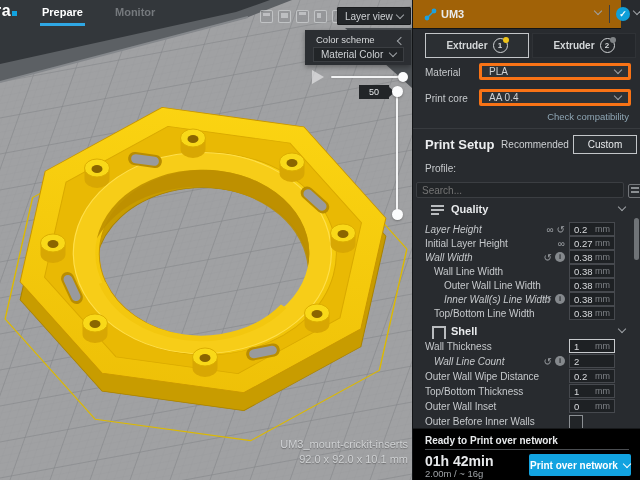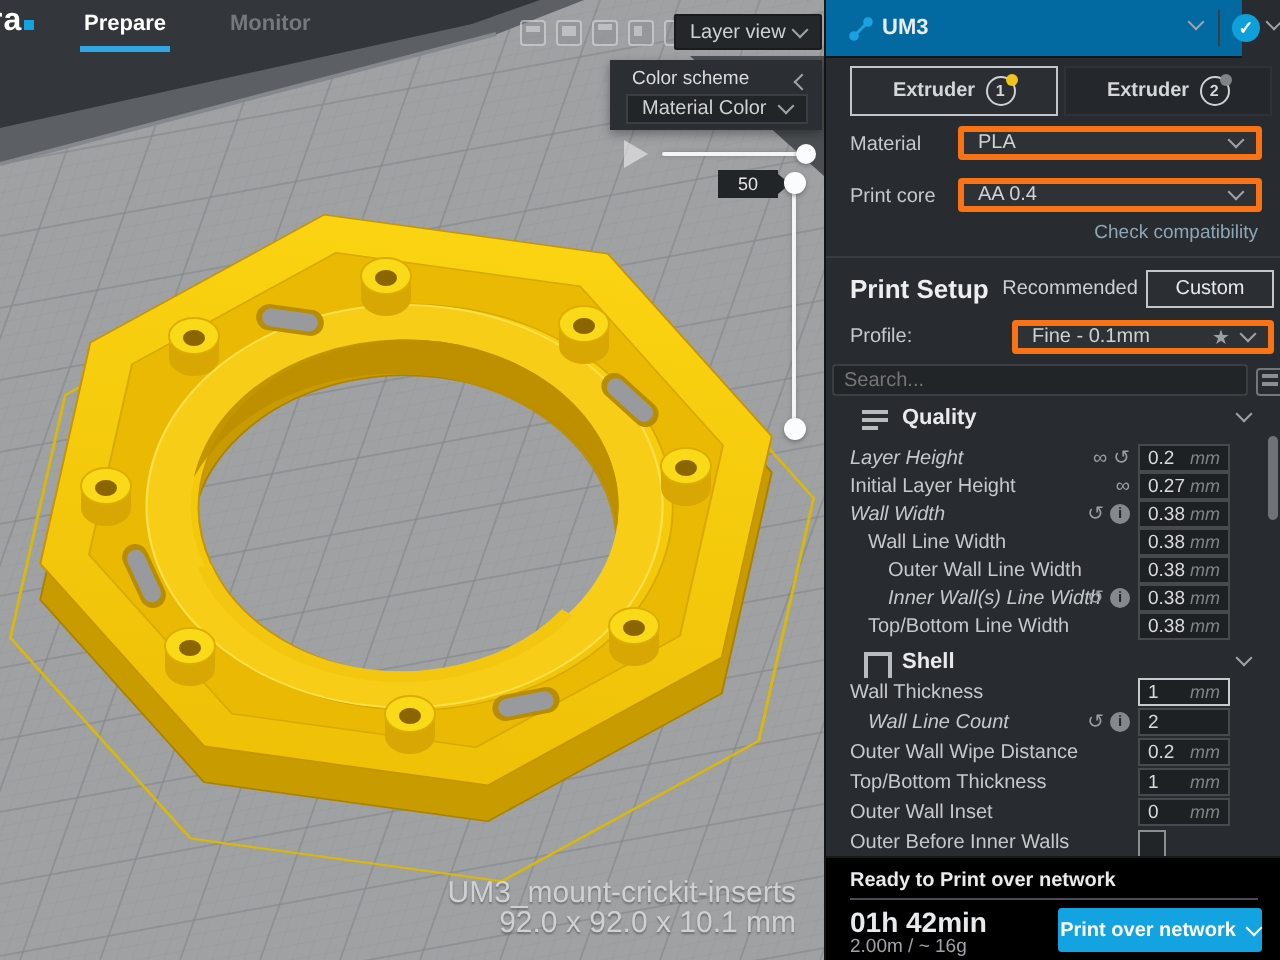--- a/index.html
+++ b/index.html
@@ -1,21 +1,21 @@
 <!DOCTYPE html>
 <html><head>
 <meta charset="utf-8">
 <style>
   html,body{margin:0;padding:0;background:#111;}
   #app{position:relative;width:640px;height:480px;overflow:hidden;
        font-family:"Liberation Sans",sans-serif;background:#a0a1a3;-webkit-font-smoothing:antialiased;}
   
   #viewport{position:absolute;left:0;top:0;width:412px;height:480px;overflow:hidden;}
   #vp{position:absolute;left:0;top:0;}
-  .vp-label{position:absolute;right:14px;color:#cfd1d3;font-size:15px;text-shadow:0 1px 1px rgba(60,60,60,.5);}
+  .vp-label{position:absolute;right:4px;color:#cfd1d3;font-size:11px;text-shadow:0 1px 1px rgba(60,60,60,.5);}
   
   #logo{position:absolute;left:-5px;top:2px;color:#fff;font-weight:bold;font-size:16px;letter-spacing:.5px;}
   #logo .dot{display:inline-block;width:5px;height:5px;background:#12a3e0;margin-left:1px;}
   .tab{position:absolute;top:6px;font-size:11px;font-weight:bold;}
   #tab-prepare{left:42px;color:#fff;}
   #tab-prepare:after{content:"";position:absolute;left:-2px;right:-2px;top:17px;height:3px;background:#2fa7e4;}
   #tab-monitor{left:115px;color:#75797d;}
   
   .vicon{position:absolute;top:10px;width:11px;height:11px;border:1.5px solid rgba(230,232,234,.55);border-radius:2px;background:rgba(120,123,126,.25);}
   .vicon i{display:block;margin:2px;height:3px;background:rgba(230,232,234,.5);}
@@ -30,21 +30,21 @@
   #colorscheme .cs-chev{position:absolute;right:7px;top:8px;}
   #cs-dd{position:absolute;left:8px;top:17px;width:91px;height:15px;background:#222528;border:1px solid #3b3e42;justify-content:space-between;}
   
   #play-tri{position:absolute;left:312px;top:70px;width:0;height:0;border-left:12px solid rgba(245,246,247,.55);border-top:7px solid transparent;border-bottom:7px solid transparent;}
   .sl-line{position:absolute;background:#f3f4f5;border-radius:1px;box-shadow:0 0 2px rgba(80,80,80,.4);}
   .sl-handle{position:absolute;width:11px;height:11px;border-radius:50%;background:#fbfcfd;box-shadow:0 1px 2px rgba(70,70,70,.5);}
   #tag50{position:absolute;left:359px;top:85px;width:30px;height:14px;background:#222528;color:#e4e6e8;font-size:9px;display:flex;align-items:center;justify-content:center;}
   #tag50:after{content:"";position:absolute;left:30px;top:2px;border-left:6px solid #222528;border-top:5px solid transparent;border-bottom:5px solid transparent;}
   
   #panel{position:absolute;left:412px;top:0;width:228px;height:480px;background:#282b2f;border-left:1px solid #121416;box-sizing:border-box;color:#c6c9cc;font-size:10px;}
-  #printer-row{position:absolute;left:0;top:0;width:208px;height:28px;background:#0369a1;border-bottom:1px solid #121416;text-decoration:underline;}
+  #printer-row{position:absolute;left:0;top:0;width:208px;height:28px;background:#a16207;border-bottom:1px solid #121416;text-decoration:underline;}
   #printer-name{position:absolute;left:28px;top:8px;font-weight:bold;color:#e9ebed;font-size:11px;}
   #printer-chev{position:absolute;left:182px;top:11px;}
   #printer-div{position:absolute;left:196px;top:5px;width:1px;height:18px;background:#3a3d41;}
   #check-circle{position:absolute;left:203px;top:7px;width:14px;height:14px;border-radius:50%;background:#0f9fd9;color:#fff;font-size:9px;font-weight:bold;text-align:center;line-height:14px;}
   #hdr-chev2{position:absolute;left:221px;top:11px;}
   .ext-tab{position:absolute;top:33px;width:104px;height:25px;box-sizing:border-box;display:flex;align-items:center;justify-content:center;gap:5px;color:#d4d7d9;font-weight:bold;font-size:10px;background:#24272b;}
   #ext1{left:12px;border:1px solid #c3c6c9;background:#2b2f33;}
   #ext2{left:119px;border:1px solid #2f3236;}
   .numcirc{position:relative;width:13px;height:13px;border:1px solid #cfd2d4;border-radius:50%;font-size:8px;font-weight:bold;text-align:center;line-height:13px;}
   .matdot{position:absolute;right:-2px;top:-2px;width:6px;height:6px;border-radius:50%;}
@@ -73,21 +73,21 @@
   .shicon{position:absolute;left:19px;top:2px;width:10px;height:11px;border:2px solid #b9bcbf;border-bottom:none;}
   .srow{position:absolute;left:0;width:228px;height:14px;}
   .slabel{position:absolute;top:2px;color:#c6c9cc;font-size:10px;white-space:nowrap;}
   .lvl0{left:12px;} .lvl1{left:21px;} .lvl2{left:31px;}
   .ital{font-style:italic;}
   .sicons{position:absolute;right:76px;top:0px;display:flex;gap:3px;align-items:center;height:14px;color:#9b9fa3;font-size:10px;}
   .iinfo{width:10px;height:10px;border-radius:50%;background:#85898d;color:#24272b;font-size:7.5px;font-weight:bold;font-style:normal;text-align:center;line-height:10px;}
   .sbox{position:absolute;left:156px;top:0;width:46px;height:14px;box-sizing:border-box;background:#1e2124;border:1px solid #46494e;display:flex;align-items:center;}
   .sbox.hl{border-color:#c8cbce;}
   .sbox .v{flex:1;color:#d8dadd;font-size:9.5px;padding-left:4px;font-style:normal;}
-  .sbox .u{color:#7f8387;font-size:9px;padding-right:4px;font-style:italic;}
+  .sbox .u{color:#7f8387;font-size:9px;padding-right:4px;}
   .checkbox{position:absolute;left:156px;top:1px;width:12px;height:12px;border:1px solid #8b8f93;background:#222528;}
   #scrollbar{position:absolute;left:221px;top:18px;width:5px;height:42px;background:#6f7377;border-radius:3px;}
   
   #footer{position:absolute;left:0;top:428px;width:228px;height:52px;background:#000000;border-top:1px solid #17191b;}
   #footer-status{position:absolute;left:12px;top:6px;font-size:10px;font-weight:bold;color:#e8eaec;}
   #footer-line{position:absolute;left:12px;top:20px;width:204px;height:1px;background:#4a4d51;}
   #footer-time{position:absolute;left:12px;top:24px;font-size:14px;font-weight:bold;color:#e8eaec;}
   #footer-usage{position:absolute;left:12px;top:39px;font-size:9.5px;color:#9fa3a7;}
   #print-btn{position:absolute;left:116px;top:25px;width:102px;height:22px;background:#12a3e0;border-radius:2px;display:flex;align-items:center;justify-content:center;gap:6px;color:#fff;font-size:10px;font-weight:bold;}
   #print-btn .chev{border-color:#fff;}
@@ -495,27 +495,20 @@
     </div>
 
     <a id="check-compat">Check compatibility</a>
     <div id="ps-divider"></div>
 
     <div id="ps-title">Print Setup</div>
     <div class="mode-btn" id="btn-reco">Recommended</div>
     <div class="mode-btn" id="btn-custom">Custom</div>
 
     <span class="frow-label" id="profile-label">Profile:</span>
-    <div class="dd fdd" id="profile-dd">
-      <span>Fine - 0.1mm</span>
-      <span style="display:flex;align-items:center">
-          <span class="star">★</span>
-          <span class="chev"></span>
-        </span>
-    </div>
 
     <div id="search-box">
       <input type="text" placeholder="Search..." style="">
     </div>
     <div id="filter-icon">
         <i></i>
         <i></i>
       </div>
 
     <div id="settings">

